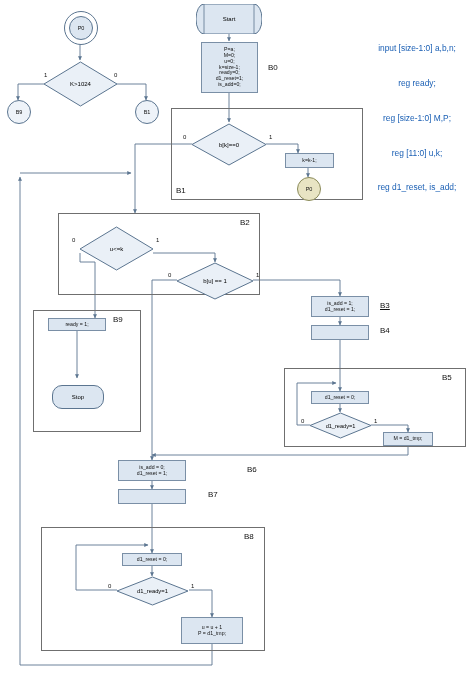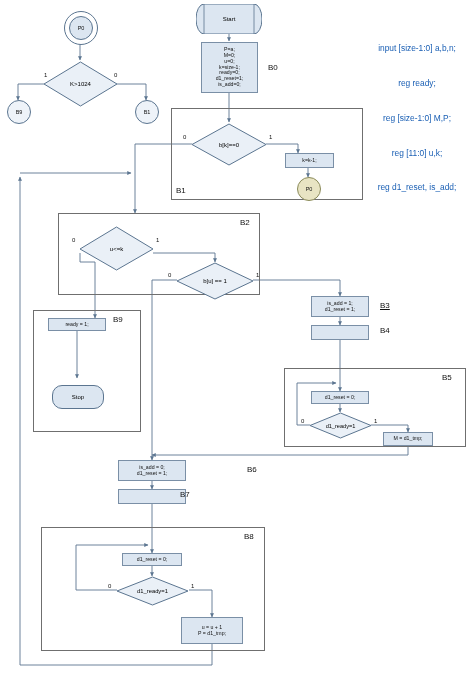--- a/index.html
+++ b/index.html
@@ -224,21 +224,21 @@
 
   <div class="node proc" style="left:118px;top:460px;width:68px;height:21px;">
     <span class="txt">is_add = 0;
 d1_reset = 1;</span>
   </div>
   <div class="glabel" style="left:212px;top:465px;margin-left:35px;">B6</div>
 
   <div class="node proc" style="left:118px;top:489px;width:68px;height:15px;">
     <span class="txt"></span>
   </div>
-  <div class="glabel" style="left:180px;top:490px;">B7</div>
+  <div class="glabel" style="left:208px;top:490px;">B7</div>
 
   <div class="node proc" style="left:122px;top:553px;width:60px;height:13px;">
     <span class="txt">d1_reset = 0;</span>
   </div>
   <div class="dshape" style="left:116px;top:576px;width:73px;height:30px;">
     <svg width="73" height="30" viewBox="0 0 73 30">
       <polygon points="36.5,1 72,15 36.5,29 1,15" fill="#eaf0f7" stroke="#5b7590" stroke-width="1"></polygon>
     </svg>
     <div style="position:absolute;left:0;top:0;width:73px;height:30px;display:flex;align-items:center;justify-content:center;font-size:5.8px;">d1_ready=1</div>
   </div>

